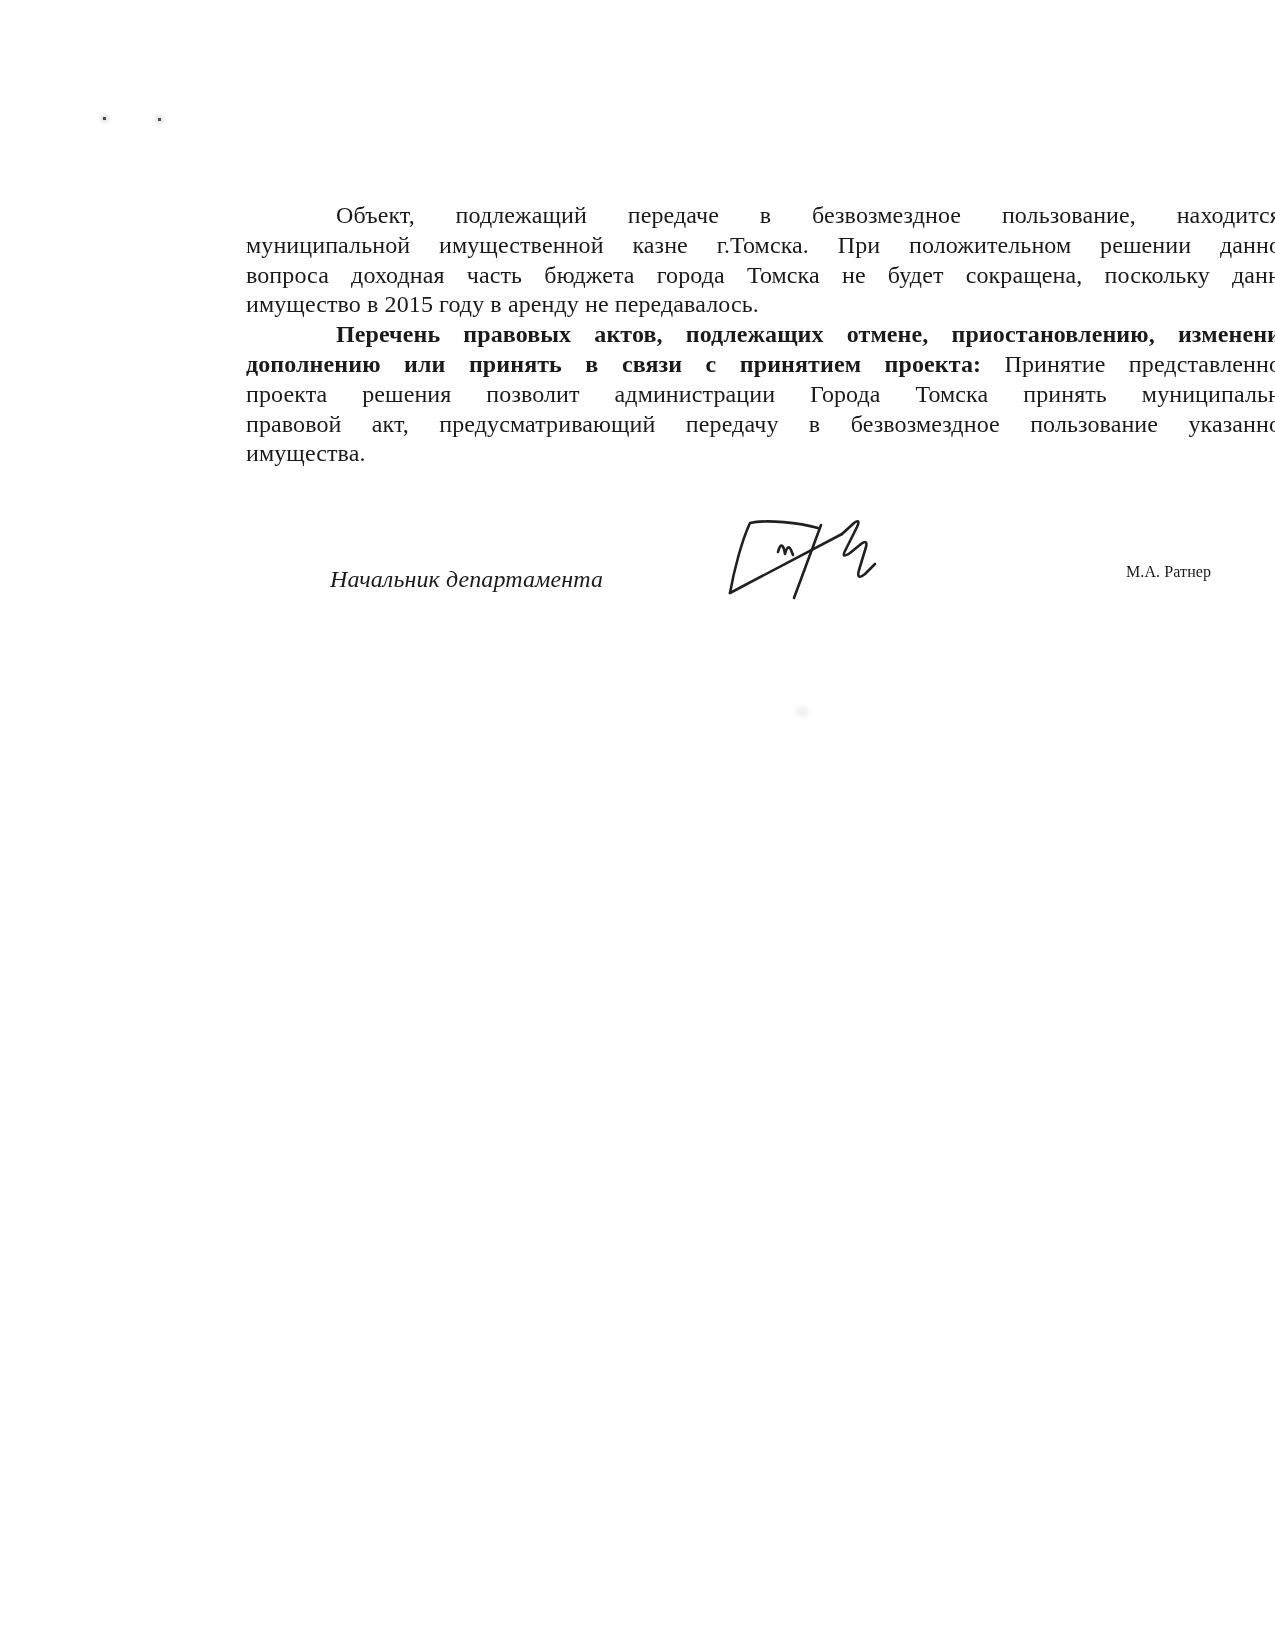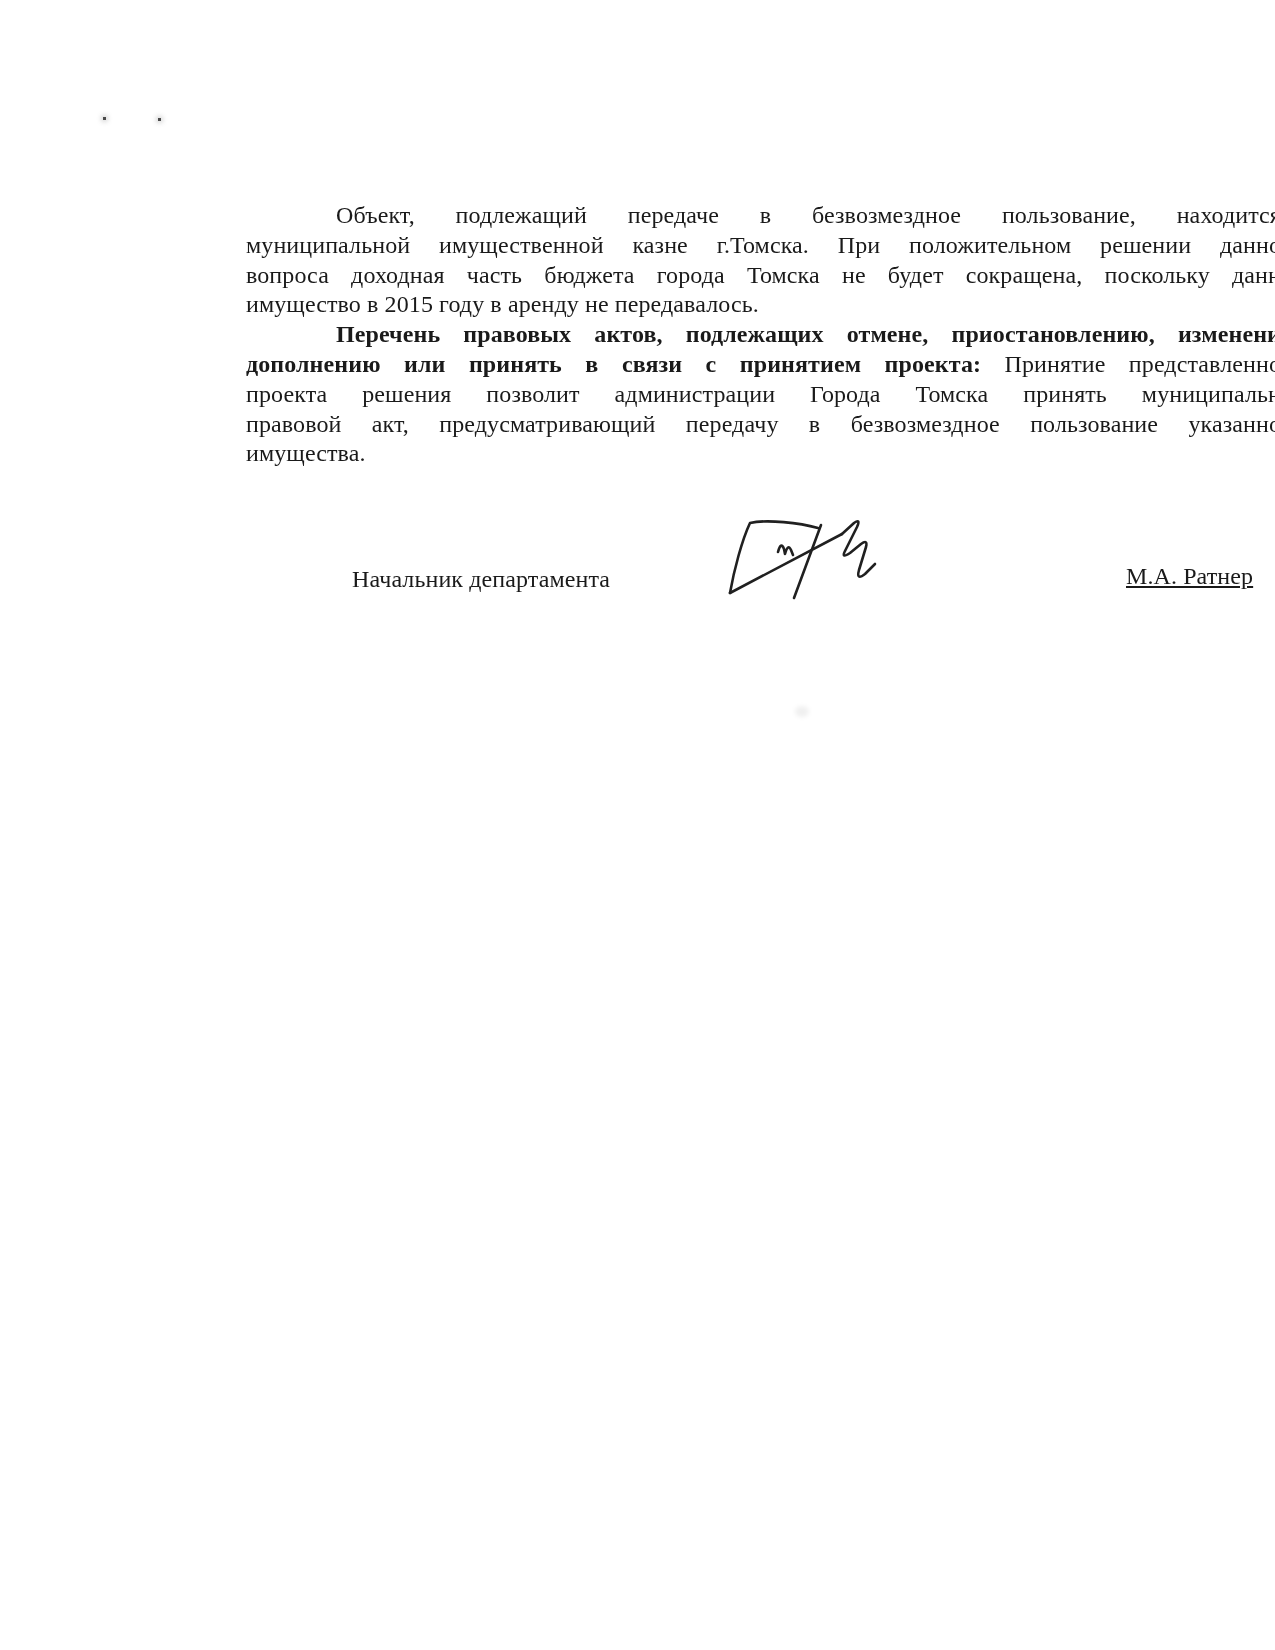--- a/index.html
+++ b/index.html
@@ -25,32 +25,32 @@
     white-space: nowrap;
     text-align: justify;
     text-align-last: justify;
     letter-spacing: 0.1px;
   }
   .line.left { text-align: left; text-align-last: left; }
   .line.indent { padding-left: 90px; }
   .bold { font-weight: bold; }
   .sig-title {
     position: absolute;
-    left: 352px;
+    left: 330px;
     top: 566px;
     font-size: 24px;
     letter-spacing: 0.1px;
+    font-style: italic;
   }
   .sig-name {
     position: absolute;
     left: 1126px;
     top: 563px;
-    font-size: 24px;
+    font-size: 16px;
     letter-spacing: 0.1px;
-    text-decoration: underline;
   }
   .sig-svg {
     position: absolute;
     left: 722px;
     top: 508px;
   }
   .speck {
     position: absolute;
     width: 3px;
     height: 3px;

